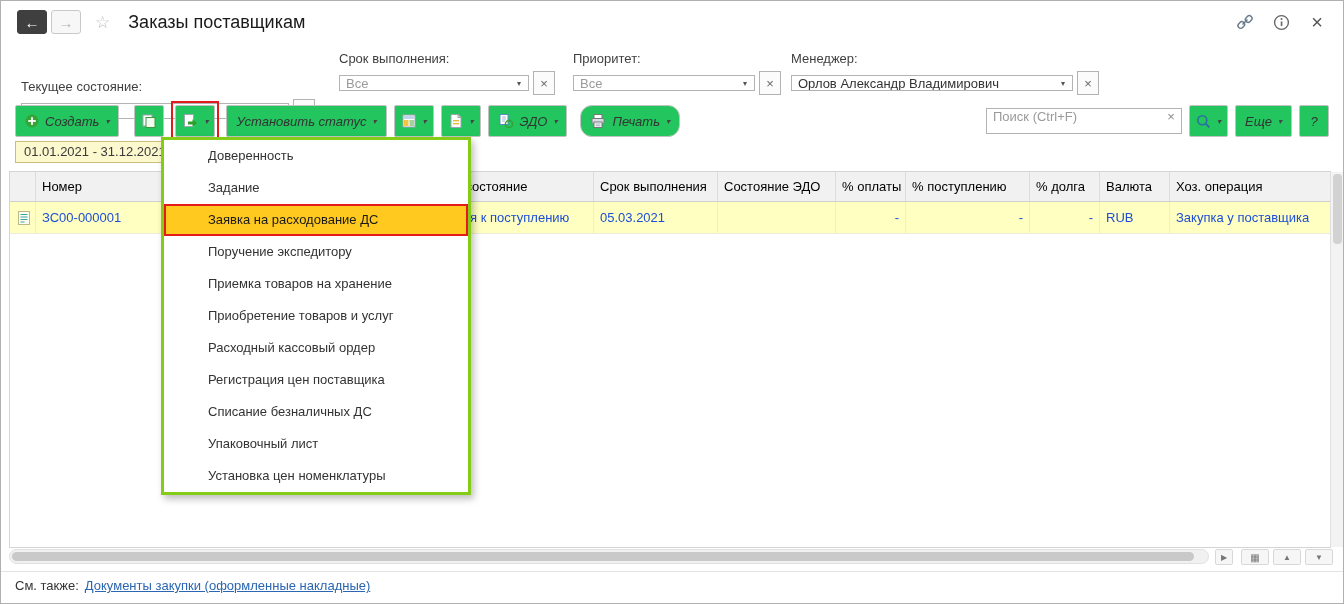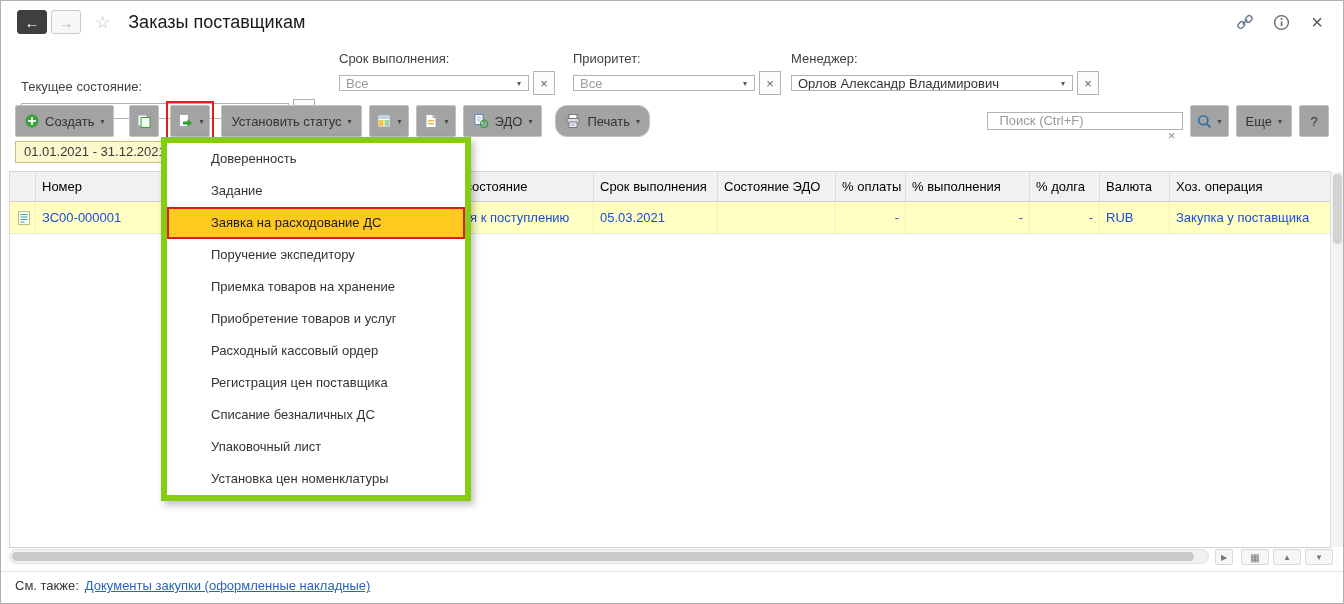--- a/index.html
+++ b/index.html
@@ -30,26 +30,26 @@
   .combo input::placeholder { color:#9a9a9a; }
   .combo .caret-btn { width:18px; height:100%; display:flex; align-items:center; justify-content:center; font-size:8px; color:#555; cursor:pointer; }
   .clear-btn { width:22px; height:24px; border:1px solid #b3b3b3; background:#fbfbfb; color:#666; font-size:13px; line-height:1; display:flex; align-items:center; justify-content:center; cursor:pointer; }
   .fg1 { left:20px;margin-top:28px; }  .fg1 .combo { width:268px; }
   .fg2 { left:338px; } .fg2 .combo { width:190px; }
   .fg3 { left:572px; } .fg3 .combo { width:182px; }
   .fg4 { left:790px; } .fg4 .combo { width:282px; }
 
   
   .toolbar { position:absolute; top:103px; left:14px; right:14px; height:34px; display:flex; align-items:center; gap:7px; }
-  .btn { height:32px; display:inline-flex; align-items:center; gap:6px; padding:0 9px; background:#a3a3a3; border:1px solid #c2c2c2; border-radius:2px; color:#333; font-size:13px; cursor:pointer; white-space:nowrap; }
+  .btn { height:32px; display:inline-flex; align-items:center; gap:6px; padding:0 9px; background:#22c55e; border:1px solid #c2c2c2; border-radius:2px; color:#333; font-size:13px; cursor:pointer; white-space:nowrap;font-style:italic; }
   .btn .caret { font-size:8px; color:#444; }
   .btn.icon-only { padding:0 6px; }
   .annotation-box { border:2px solid var(--annotation,#e31b1b); padding:2px; display:inline-flex; }
   .spacer { flex:1; }
-  .search-box { display:flex; align-items:flex-end; width:196px; height:18px; border:1px solid #b3b3b3; background:#fff;flex-direction:column; }
+  .search-box { display:flex; align-items:flex-start; width:196px; height:26px; border:1px solid #b3b3b3; background:#fff; }
   .search-box input { flex:1; min-width:0; border:none; outline:none; padding:0 6px; font:13px "Liberation Sans", sans-serif; color:#333; }
   .search-box input::placeholder { color:#9a9a9a; }
   .search-box .inner-clear { width:20px; text-align:center; color:#888; font-size:13px; cursor:pointer; }
   .help-btn { width:30px; justify-content:center; }
 
   
   .period-chip { position:absolute; left:14px; top:140px; width:250px; height:22px; background:#fdf9cf; border:1px solid #c9bf77; font-size:13px; color:#3a3a3a; padding:2px 8px; white-space:nowrap; overflow:hidden; z-index:1; cursor:pointer; }
 
   
   .table-area { position:absolute; left:8px; top:170px; width:1322px; height:377px; border:1px solid #d4d4d4; background:#fff; }
@@ -73,21 +73,21 @@
   .sb-up { left:1272px; width:28px; }
   .sb-down { left:1304px; width:28px; }
 
   .bottom-divider { position:absolute; left:0; right:0; top:570px; border-top:1px solid #e3e3e3; }
 
   
   .footer { position:absolute; left:14px; top:577px; display:flex; align-items:center; gap:6px; font-size:13px; }
   .footer a { color:var(--link,#2b66b2); text-decoration:underline; cursor:pointer; }
 
   
-  .context-menu { position:absolute; left:160px; top:136px; width:310px; z-index:20; background:#fff; border:6px solid #84cc16; box-shadow:3px 4px 7px rgba(0,0,0,0.25); }
+  .context-menu { position:absolute; left:160px; top:136px; width:310px; z-index:20; background:#fff; border:3px solid #84cc16; box-shadow:3px 4px 7px rgba(0,0,0,0.25); }
   .menu-item { height:32px; line-height:32px; padding-left:44px; font-size:13px; color:#333; white-space:nowrap; cursor:pointer; }
   .menu-item.highlighted { background:var(--menu_highlight,#ffc91f); border:2px solid var(--annotation,#e31b1b); line-height:28px; padding-left:42px; color:#1a1a1a; }
 
   svg { display:block; }
 </style>
 </head>
 <body>
 
 <div class="window">
 
@@ -283,21 +283,21 @@
 
   <div class="table-area">
     <div class="tgrid thead">
       <div class="cell"></div>
       <div class="cell">Номер</div>
       <div class="cell"></div>
       <div class="cell">Текущее состояние</div>
       <div class="cell">Срок выполнения</div>
       <div class="cell">Состояние ЭДО</div>
       <div class="cell">% оплаты</div>
-      <div class="cell">% выполнения</div>
+      <div class="cell">% поступлению</div>
       <div class="cell">% долга</div>
       <div class="cell">Валюта</div>
       <div class="cell">Хоз. операция</div>
     </div>
 
     <div class="tgrid trow">
       <div class="cell">
         <span>
           <svg width="16" height="16" viewBox="0 0 16 16">
             <rect x="2.5" y="1.5" width="11" height="13" fill="#fdfdf2" stroke="#b9b98a"></rect>

